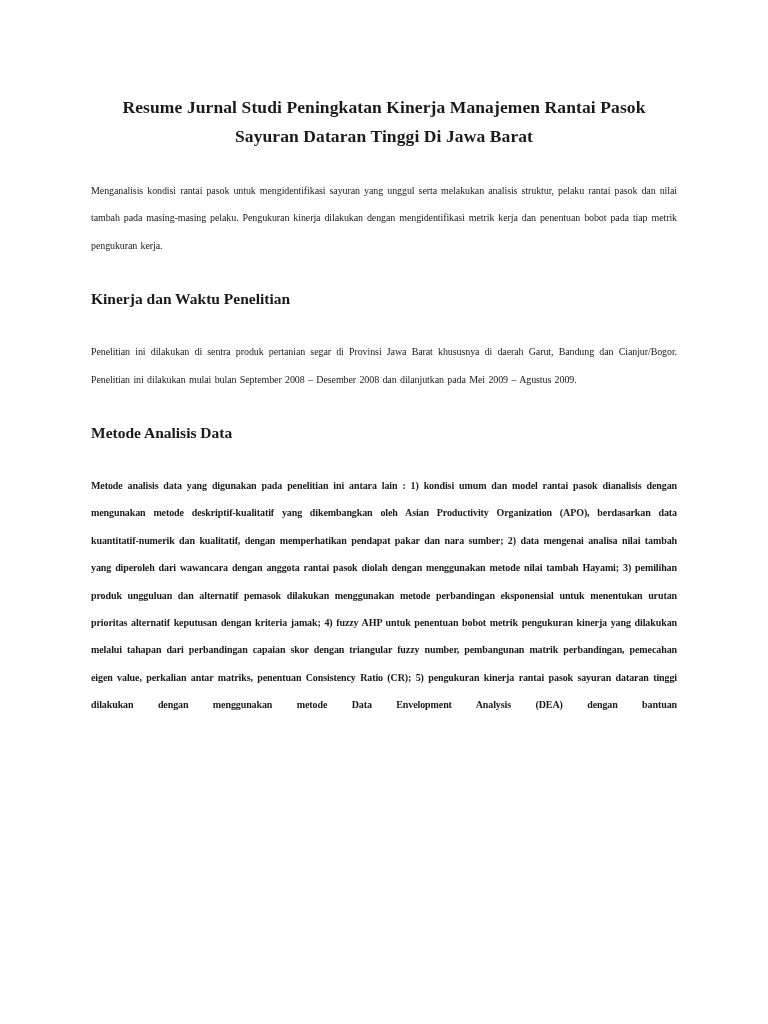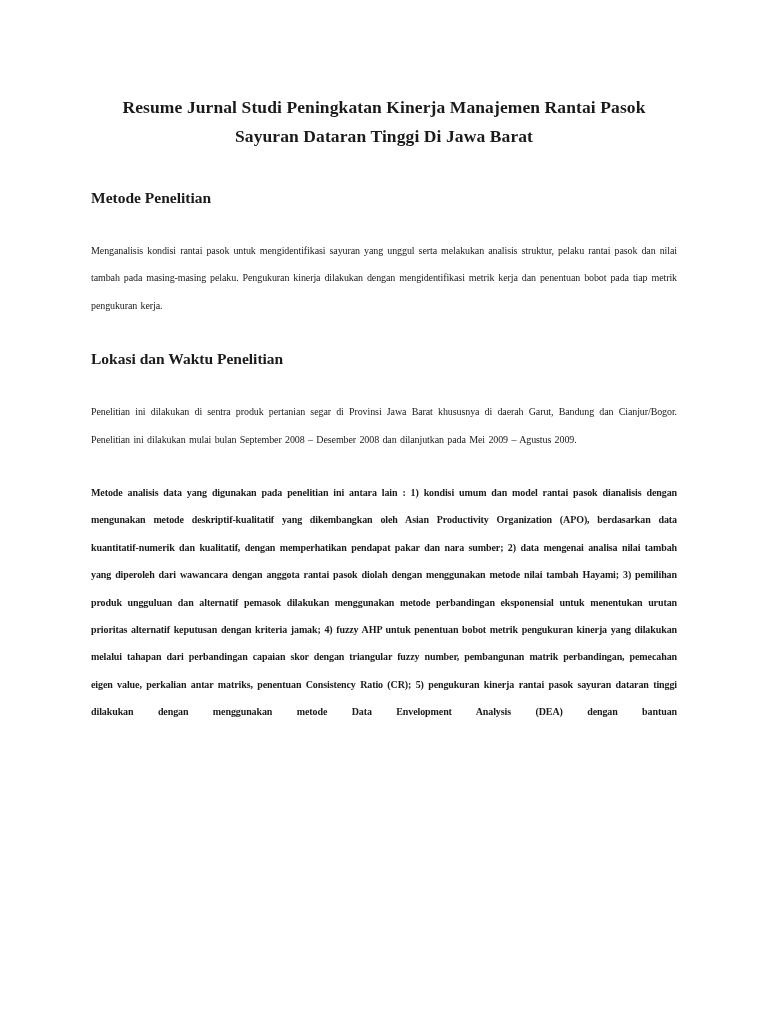--- a/index.html
+++ b/index.html
@@ -56,27 +56,27 @@
 </style>
 </head>
 <body>
 
 <div class="page">
   <div class="content">
 
     <h1 class="doc-title">Resume Jurnal Studi Peningkatan Kinerja Manajemen Rantai Pasok Sayuran Dataran Tinggi Di Jawa Barat</h1>
 
     <div>
-      <h2 class="section-heading first">Metode Penelitian</h2>
       <p class="section-paragraph">Menganalisis kondisi rantai pasok untuk mengidentifikasi sayuran yang unggul serta melakukan analisis struktur, pelaku rantai pasok dan nilai tambah pada masing-masing pelaku. Pengukuran kinerja dilakukan dengan mengidentifikasi metrik kerja dan penentuan bobot pada tiap metrik pengukuran kerja.</p>
     </div>
 
     <div>
-      <h2 class="section-heading">Lokasi dan Waktu Penelitian</h2>
+      <h2 class="section-heading">Kinerja dan Waktu Penelitian</h2>
       <p class="section-paragraph">Penelitian ini dilakukan di sentra produk pertanian segar di Provinsi Jawa Barat khususnya di daerah Garut, Bandung dan Cianjur/Bogor. Penelitian ini dilakukan mulai bulan September 2008 – Desember 2008 dan dilanjutkan pada Mei 2009 – Agustus 2009.</p>
     </div>
 
     <div>
+      <h2 class="section-heading">Metode Analisis Data</h2>
       <p class="section-paragraph runs-on">Metode analisis data yang digunakan pada penelitian ini antara lain : 1) kondisi umum dan model rantai pasok dianalisis dengan mengunakan metode deskriptif-kualitatif yang dikembangkan oleh Asian Productivity Organization (APO), berdasarkan data kuantitatif-numerik dan kualitatif, dengan memperhatikan pendapat pakar dan nara sumber; 2) data mengenai analisa nilai tambah yang diperoleh dari wawancara dengan anggota rantai pasok diolah dengan menggunakan metode nilai tambah Hayami; 3) pemilihan produk ungguluan dan alternatif pemasok dilakukan menggunakan metode perbandingan eksponensial untuk menentukan urutan prioritas alternatif keputusan dengan kriteria jamak; 4) fuzzy AHP untuk penentuan bobot metrik pengukuran kinerja yang dilakukan melalui tahapan dari perbandingan capaian skor dengan triangular fuzzy number, pembangunan matrik perbandingan, pemecahan eigen value, perkalian antar matriks, penentuan Consistency Ratio (CR); 5) pengukuran kinerja rantai pasok sayuran dataran tinggi dilakukan dengan menggunakan metode Data Envelopment Analysis (DEA) dengan bantuan</p>
     </div>
 
   </div>
 </div>
 
 </body></html>

